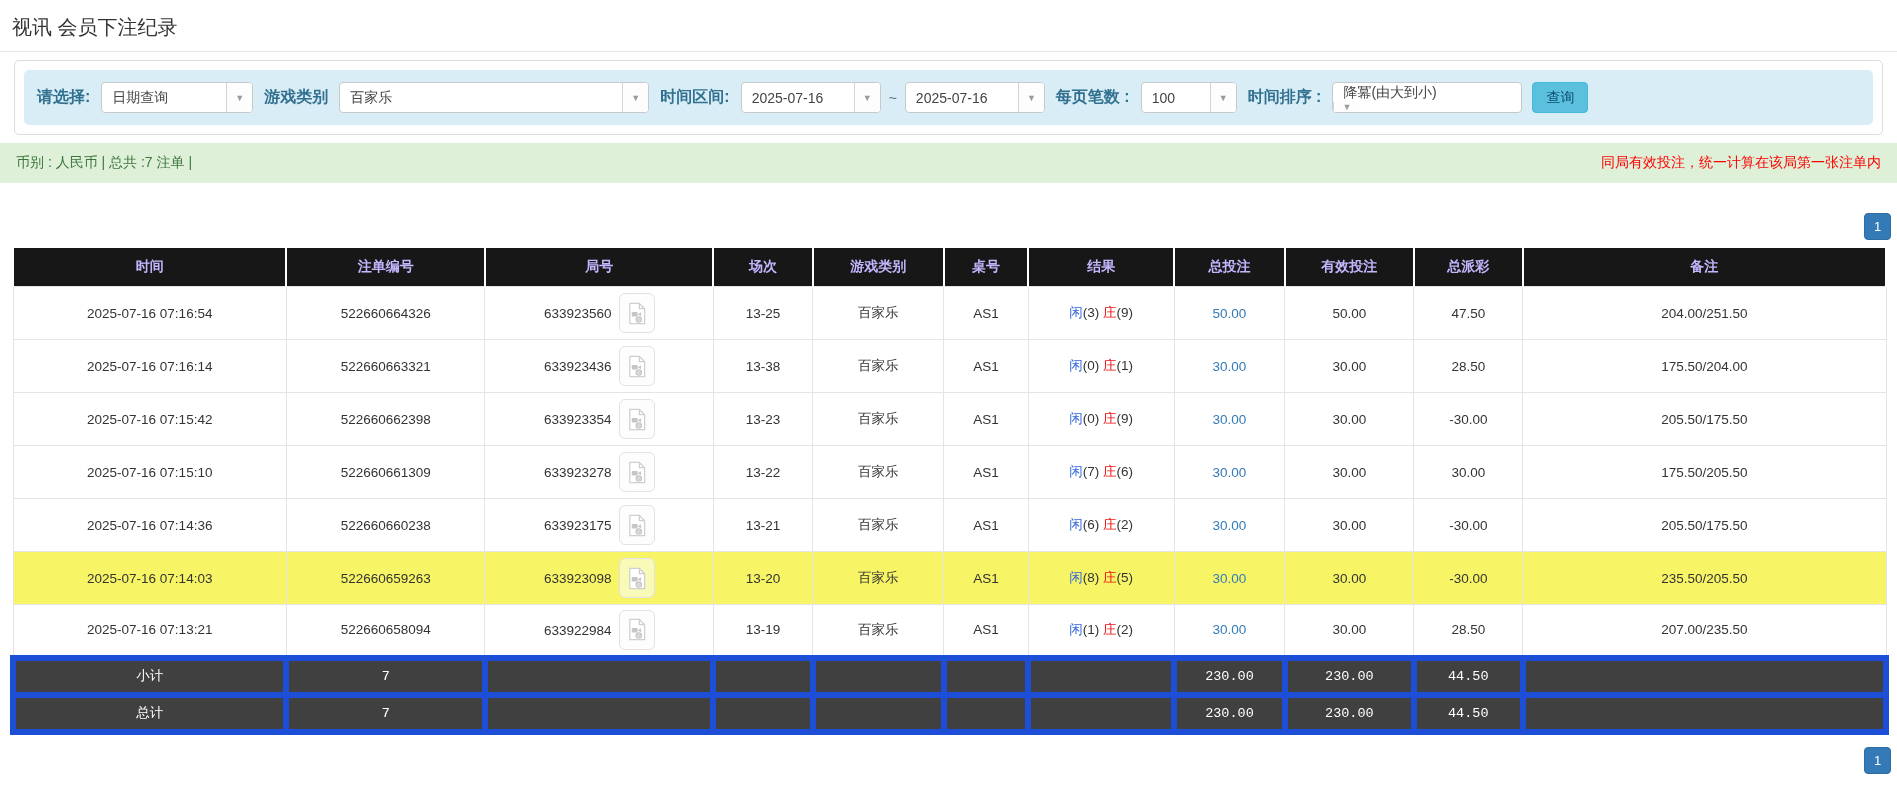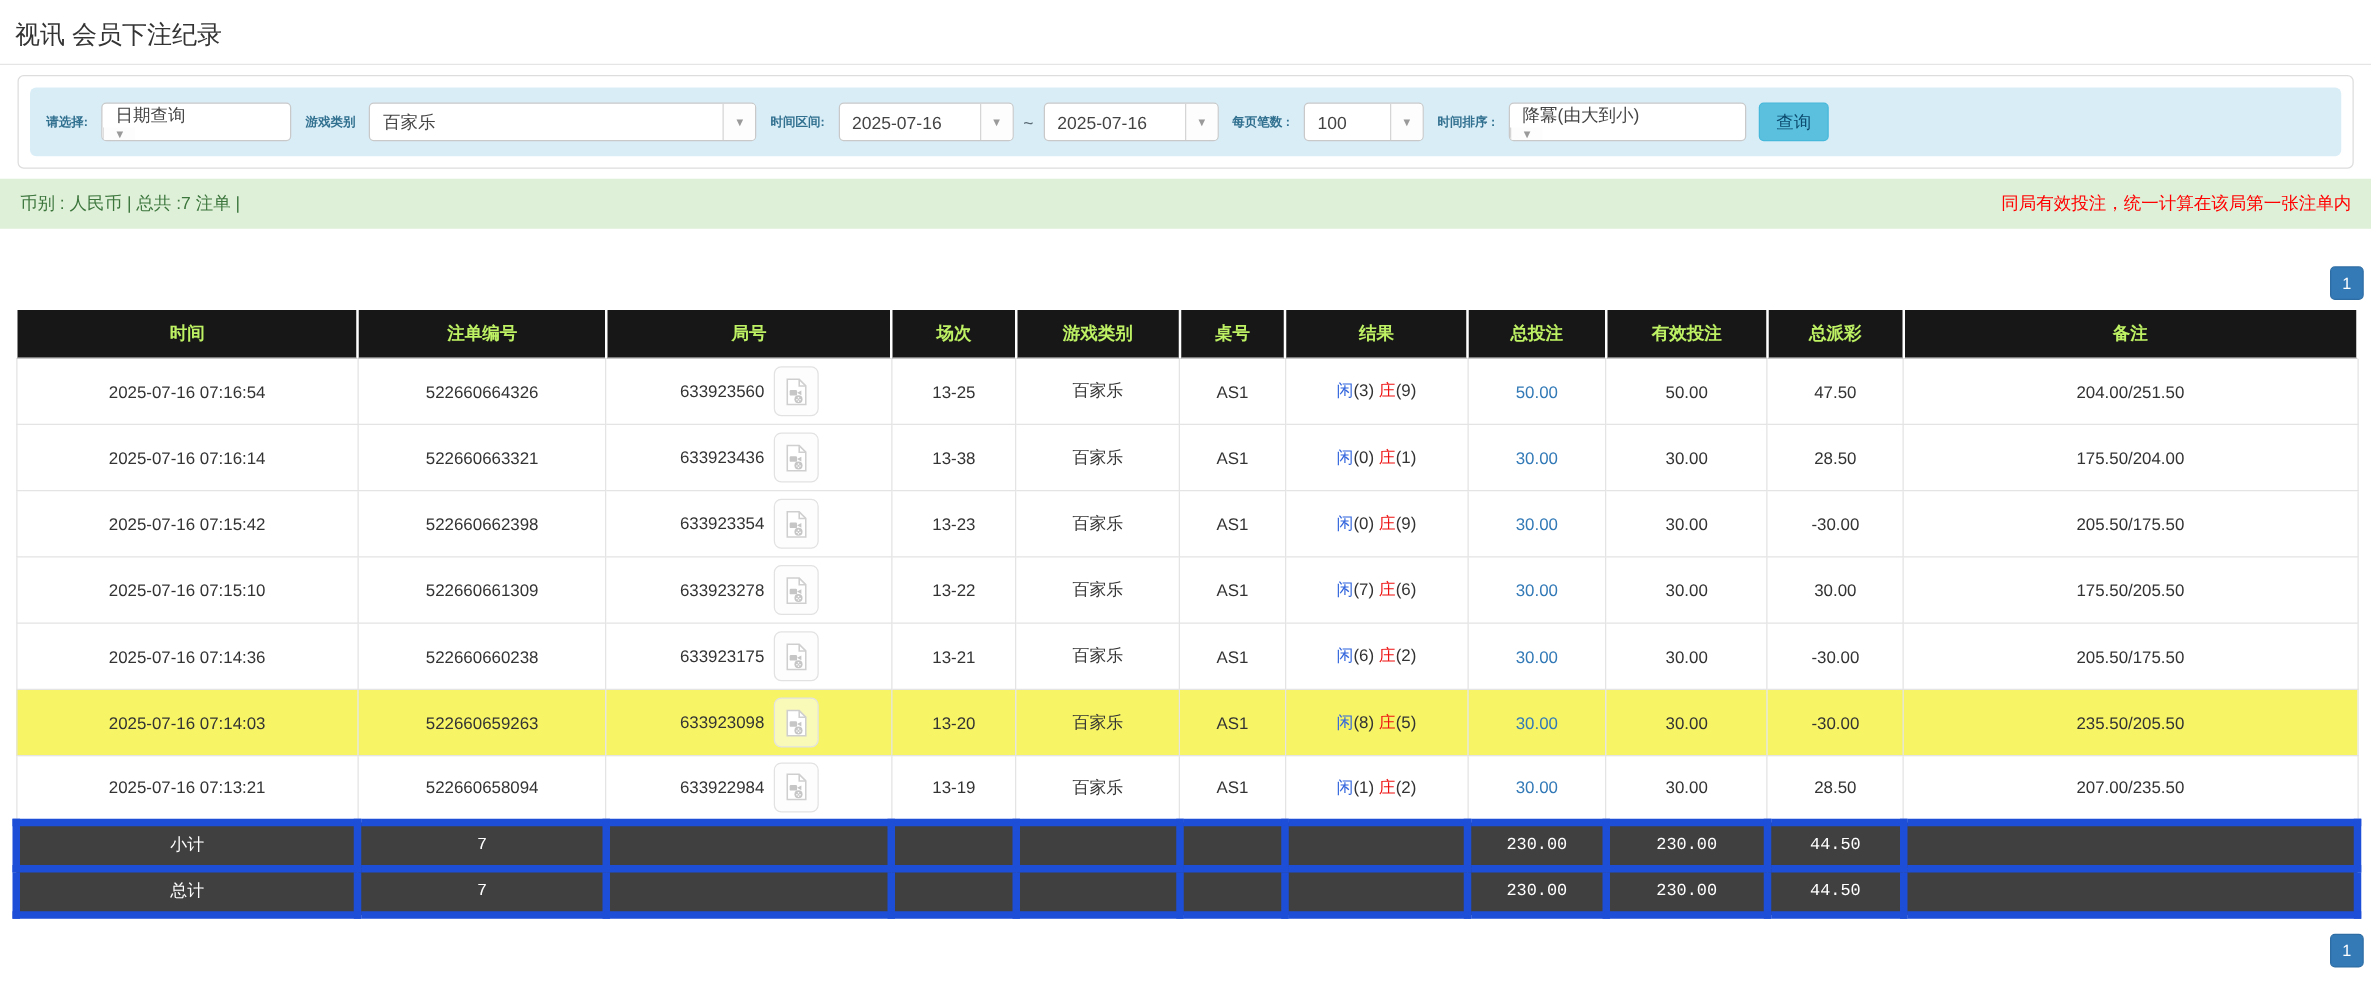--- a/index.html
+++ b/index.html
@@ -6,46 +6,46 @@
   html,body { width:1897px; height:805px; background:#fff; overflow:hidden;
     font-family:"Liberation Sans","DejaVu Sans",sans-serif; color:#333; }
 
   
   .page-title { font-size:20px; color:#333; padding:14px 12px 10px 12px; font-weight:normal; }
   .title-rule { border:none; border-top:1px solid #e5e5e5; }
 
   
   .filter-panel { margin:8px 14px 0 14px; border:1px solid #ddd; border-radius:5px; padding:9px; background:#fff; }
   .filter-bar { background:#d9edf7; border-radius:5px; padding:12px 10px; display:flex; align-items:center; gap:8px; }
-  .f-label { color:#31708f; font-weight:bold; font-size:10px; white-space:nowrap; padding:0 3px; }
+  .f-label { color:#31708f; font-weight:bold; font-size:16px; white-space:nowrap; padding:0 3px; }
   .combo { display:inline-flex; align-items:stretch; background:#fff; border:1px solid #c9c9c9; border-radius:4px; height:31px; overflow:hidden; cursor:pointer; }
   .combo .val { display:flex; align-items:center; padding:0 10px; font-size:14px; color:#444; flex:1 1 auto; white-space:nowrap; }
   .combo .caret { width:26px; display:flex; align-items:center; justify-content:center; border-left:1px solid #d5d5d5; background:#fdfdfd; color:#9a9a9a; font-size:9px; }
-  .w-select { width:152px;flex-direction:column; } .w-game { width:310px; } .w-date { width:140px; }
+  .w-select { width:152px; } .w-game { width:310px; } .w-date { width:140px; }
   .w-size { width:96px; } .w-sort { width:190px;flex-direction:column; }
   .tilde { color:#5b6b74; font-size:14px; }
   .search-btn { background:#5bc0de; color:#0c4a6e; border:1px solid #46b8da; border-radius:4px;
     height:31px; padding:0 13px; font-size:14px; cursor:pointer; margin-left:2px; }
 
   
   .info-bar { margin-top:8px; background:#dff0d8; padding:11px 16px; display:flex;
     justify-content:space-between; align-items:center; font-size:14px; }
   .info-left { color:#3c763d; }
   .info-right { color:#f00; }
 
   
   .pager { text-align:right; padding:0 6px; }
   .pager-top { margin:30px 0 8px 0; }
   .pager-bottom { margin:12px 0 0 0; }
   .page-btn { display:inline-flex; align-items:center; justify-content:center; width:27px; height:27px;
     background:#337ab7; border:1px solid #2e6da4; border-radius:4px; color:#fff; font-size:13px; cursor:pointer; }
 
   
   table.records { width:calc(100% - 18px); margin:0 8px 0 10px; border-collapse:collapse; table-layout:fixed; }
-  .records th { background:#171717; color:#bef264; font-size:14px; font-weight:bold;
+  .records th { background:#171717; color:#c4b5fd; font-size:14px; font-weight:bold;
     padding:10px 4px; border-left:2px solid #fff; border-right:2px solid #fff; }
   .records td { border:1px solid #e4e4e4; text-align:center; font-size:13.5px; color:#333;
     height:53px; padding:2px 4px; background:#fff; }
   tr.highlight td { background:#f7f566; }
   .bet-link { color:#337ab7; text-decoration:none; cursor:pointer; }
   .neg { color:#f00; }
   .res-player { color:#3366dd; }
   .res-banker { color:#ee1111; }
   .video-btn { display:inline-flex; align-items:center; justify-content:center; width:36px; height:40px;
     border:1px solid #e2e2e2; border-radius:6px; background:rgba(252,252,252,.55);

